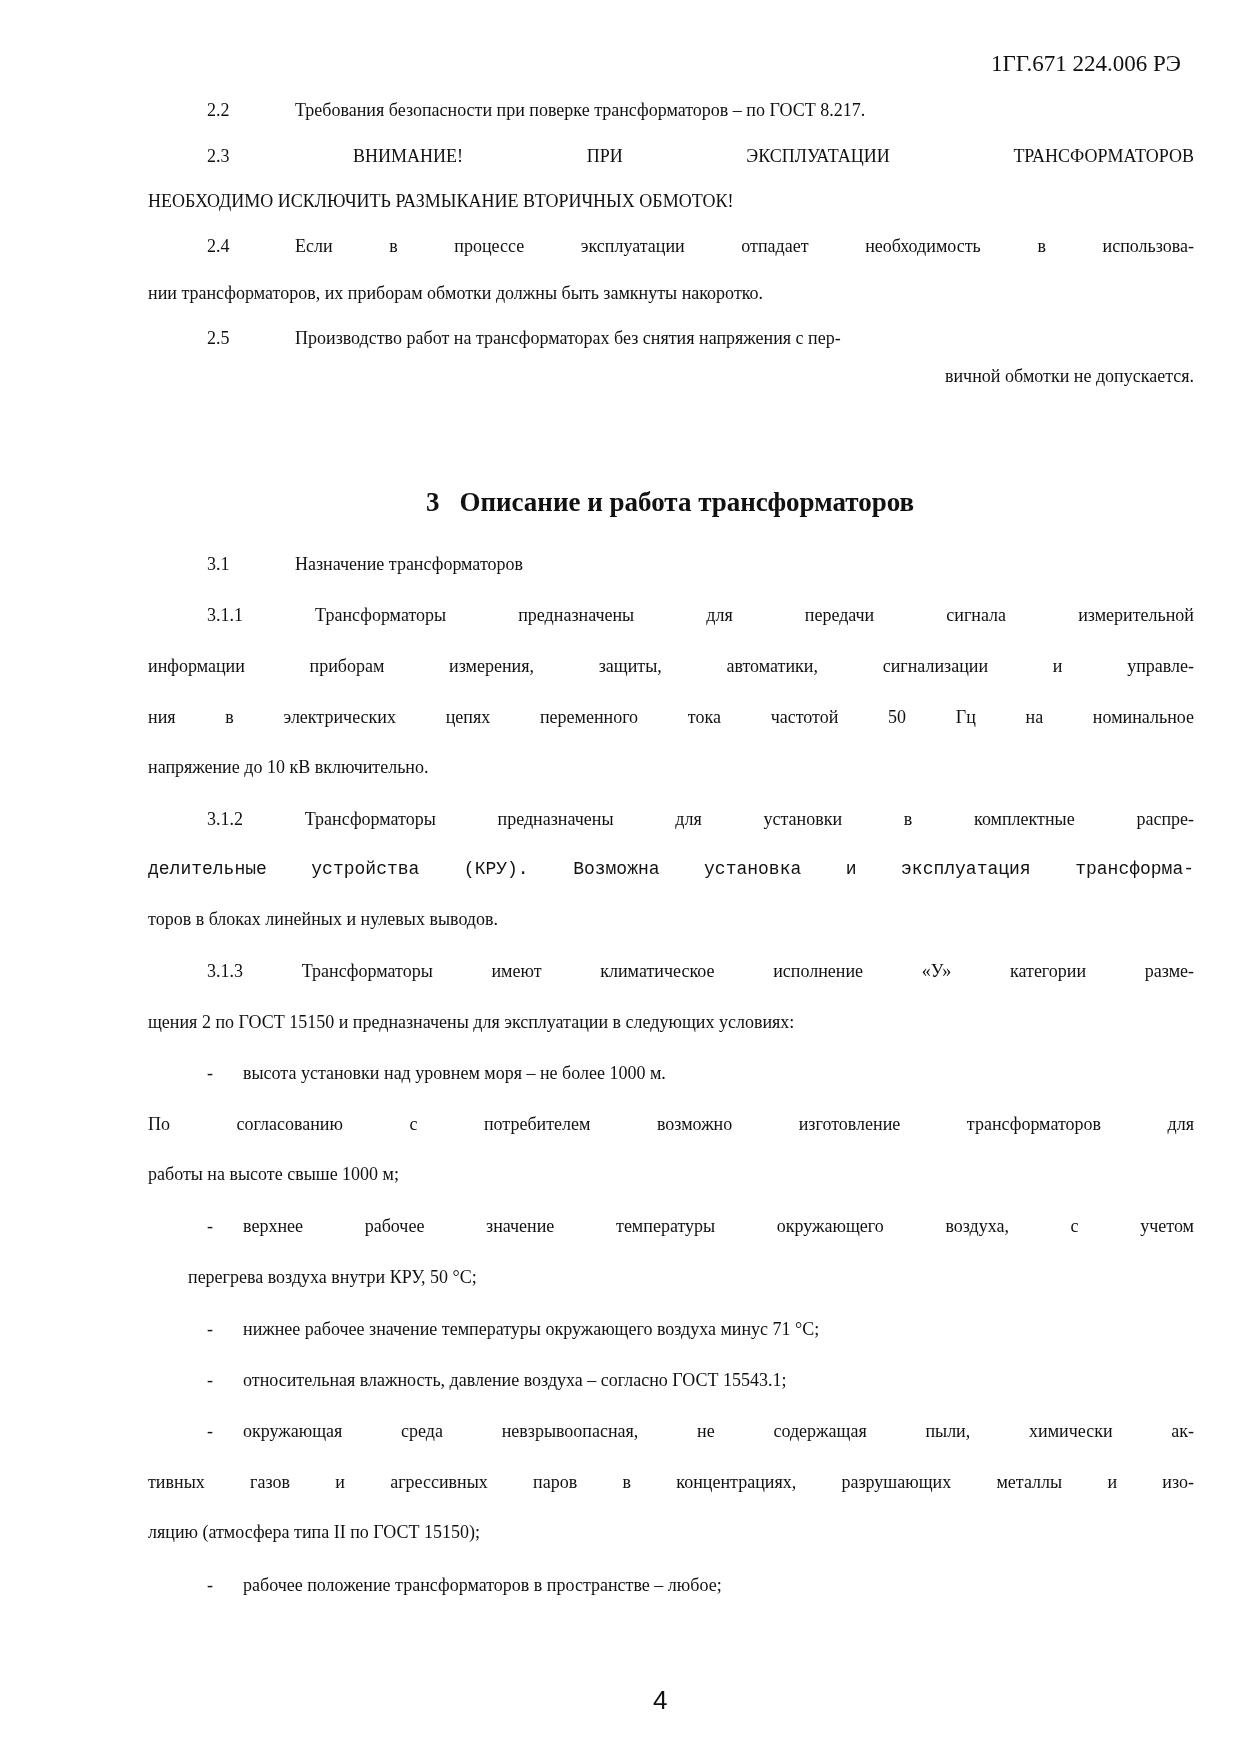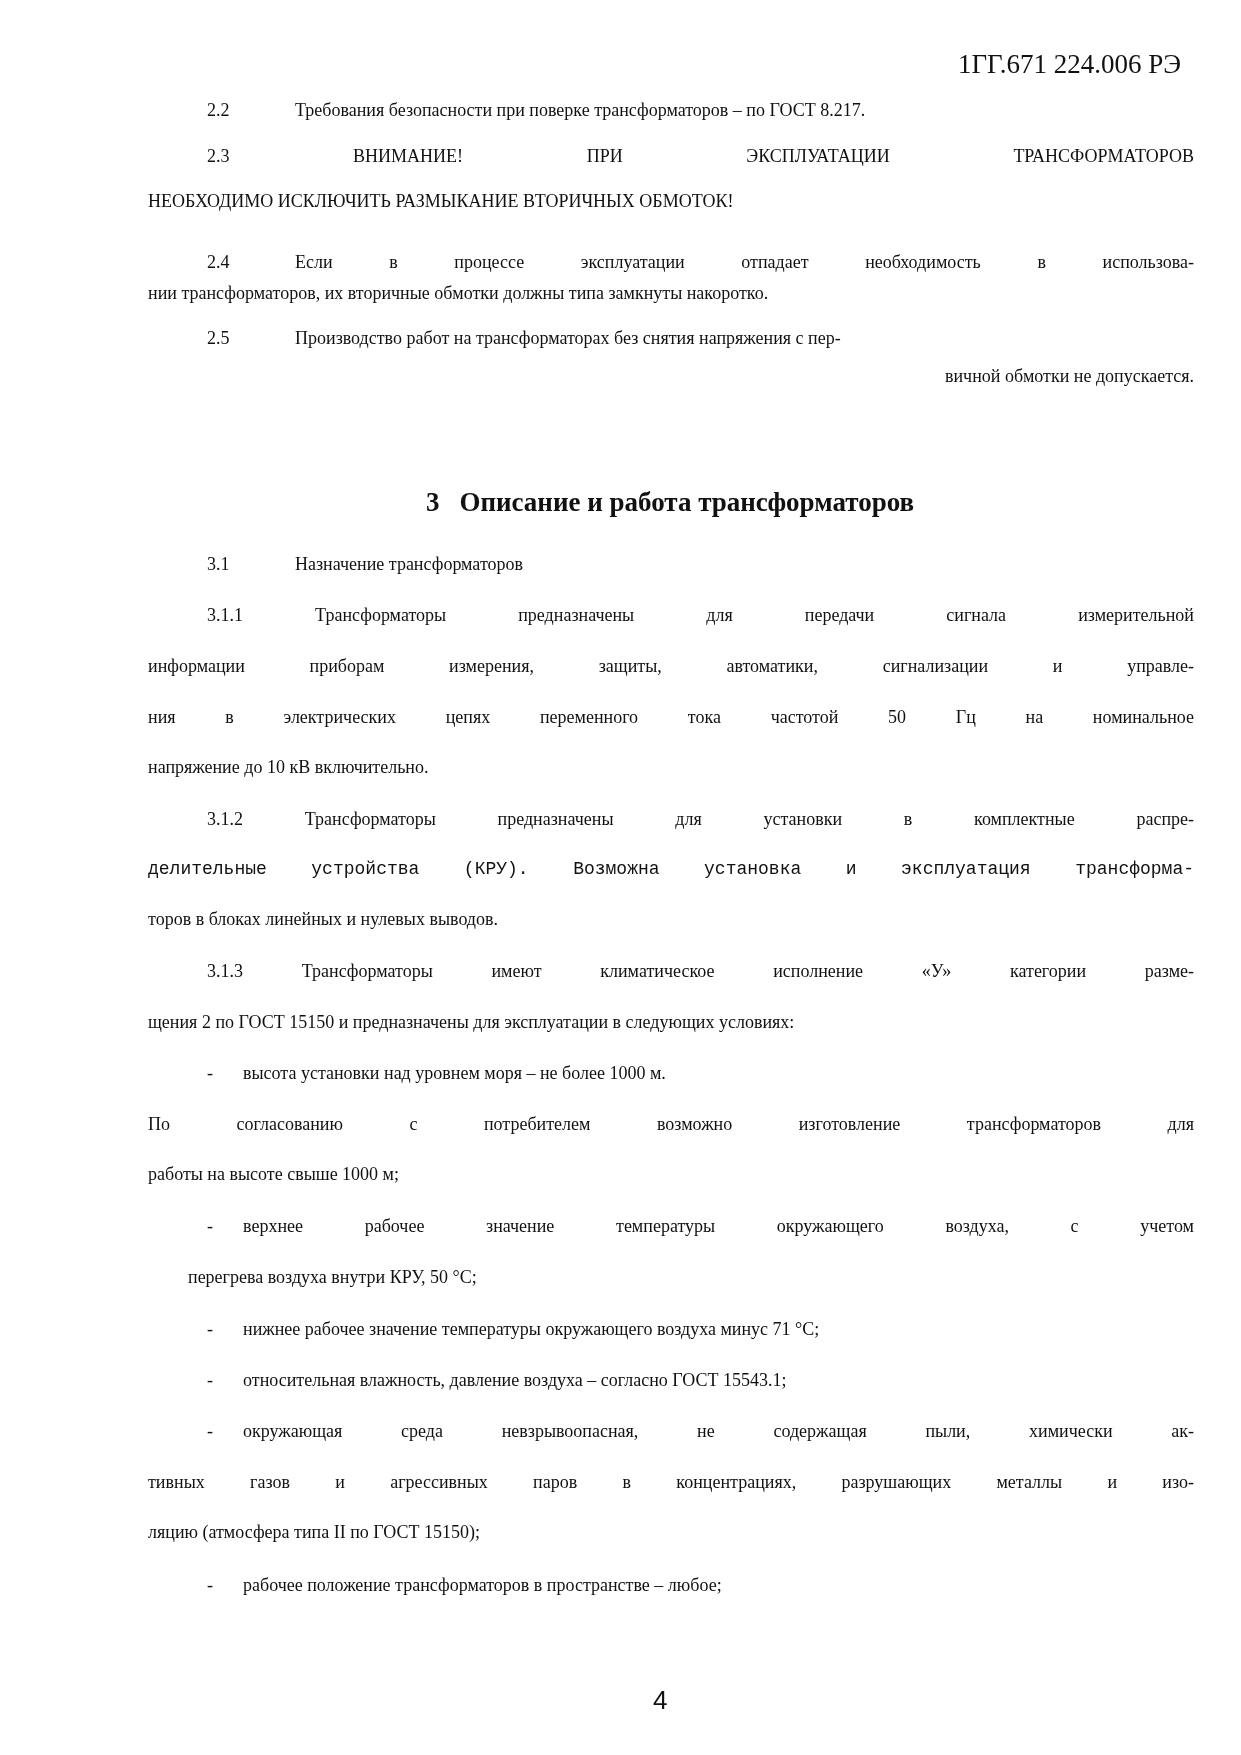--- a/index.html
+++ b/index.html
@@ -4,21 +4,21 @@
 <style>
   html, body { margin:0; padding:0; background:#ffffff; }
   body { width:1241px; height:1755px; position:relative; overflow:hidden;
          font-family:"Liberation Serif", "DejaVu Serif", serif; color:#111; }
   .ln { position:absolute; left:148px; width:1046px; font-size:18px; line-height:32px; white-space:nowrap; }
   .just { text-align:justify; text-align-last:justify; }
   .ind { left:207px; width:987px; }
   .num { display:inline-block; width:88px; }
   .dash { display:inline-block; width:36px; }
   .bi { left:207px; width:987px; }
-  .header-code { position:absolute; right:60px; top:48px; font-size:27px; line-height:32px; }
+  .header-code { position:absolute; right:60px; top:48px; font-size:23px; line-height:32px; }
   .sec-title { position:absolute; left:0; width:1340px; text-align:center; top:486px; font-size:27px; font-weight:bold; line-height:32px; }
   .sec-title .n { margin-right:20px; }
   .pagenum { position:absolute; left:653px; top:1685px; font-family:"Liberation Sans","DejaVu Sans",sans-serif; font-size:26px; }
 </style>
 </head>
 <body>
 
 <div>
 
   <div class="header-code">1ГГ.671 224.006 РЭ</div>
@@ -29,24 +29,24 @@
 
   <div class="ln ind" style="top:140px; display:flex; justify-content:space-between;gap:12px;">
     <span class="num" style="width:auto;">2.3</span>
     <span>ВНИМАНИЕ!</span>
     <span>ПРИ</span>
     <span>ЭКСПЛУАТАЦИИ</span>
     <span>ТРАНСФОРМАТОРОВ</span>
   </div>
   <div class="ln" style="top:185px;">НЕОБХОДИМО ИСКЛЮЧИТЬ РАЗМЫКАНИЕ ВТОРИЧНЫХ ОБМОТОК!</div>
 
-  <div class="ln ind just" style="top:246px;">
+  <div class="ln ind just" style="top:230px;">
     <span class="num">2.4</span><span>Если в процессе эксплуатации отпадает необходимость в использова-</span>
   </div>
-  <div class="ln" style="top:277px;">нии трансформаторов, их вторичные обмотки должны типа замкнуты накоротко.</div>
+  <div class="ln" style="top:277px;">нии трансформаторов, их приборам обмотки должны быть замкнуты накоротко.</div>
 
   <div class="ln ind" style="top:322px;">
     <span class="num">2.5</span><span>Производство работ на трансформаторах без снятия напряжения с пер-</span>
   </div>
   <div class="ln" style="top:360px;text-align:right;">вичной обмотки не допускается.</div>
 
   <div class="sec-title">
     <span class="n">3</span><span>Описание и работа трансформаторов</span>
   </div>
 

